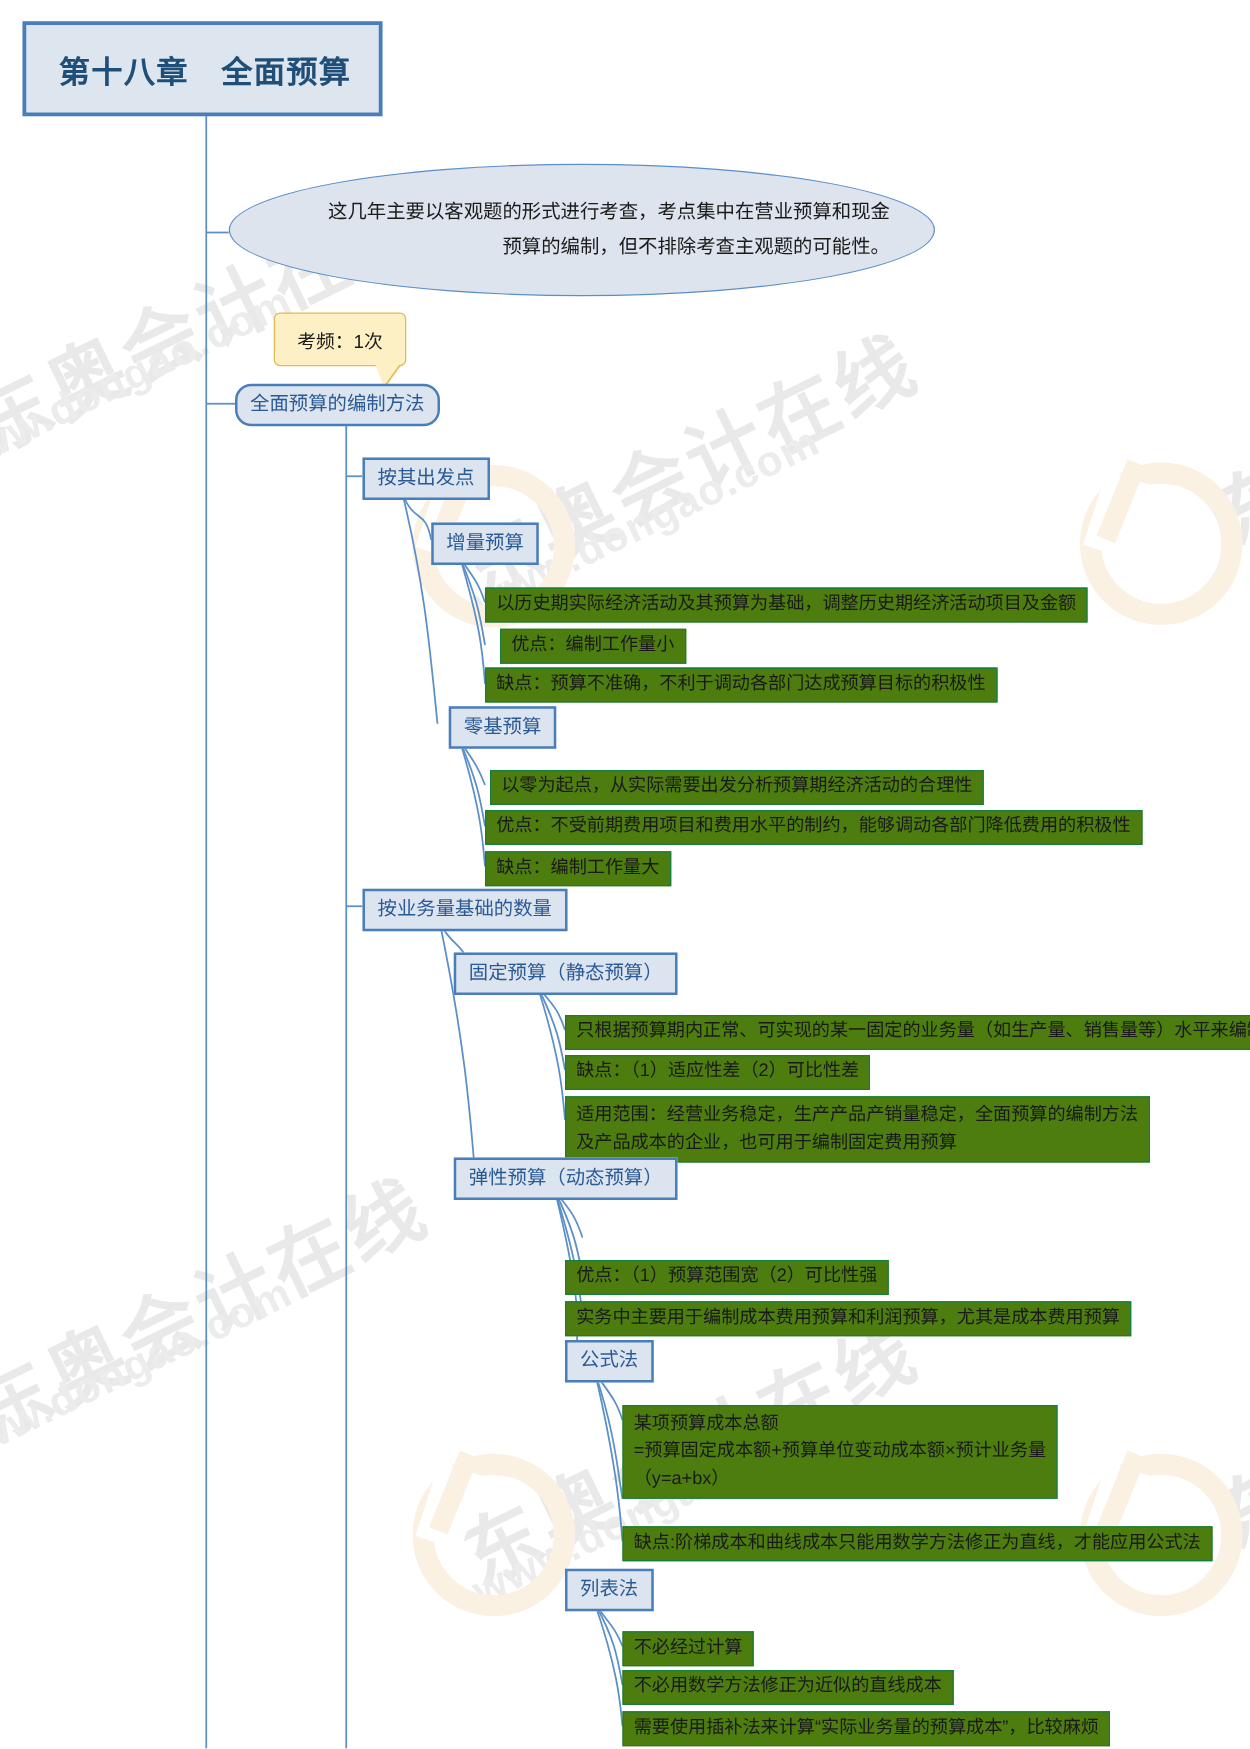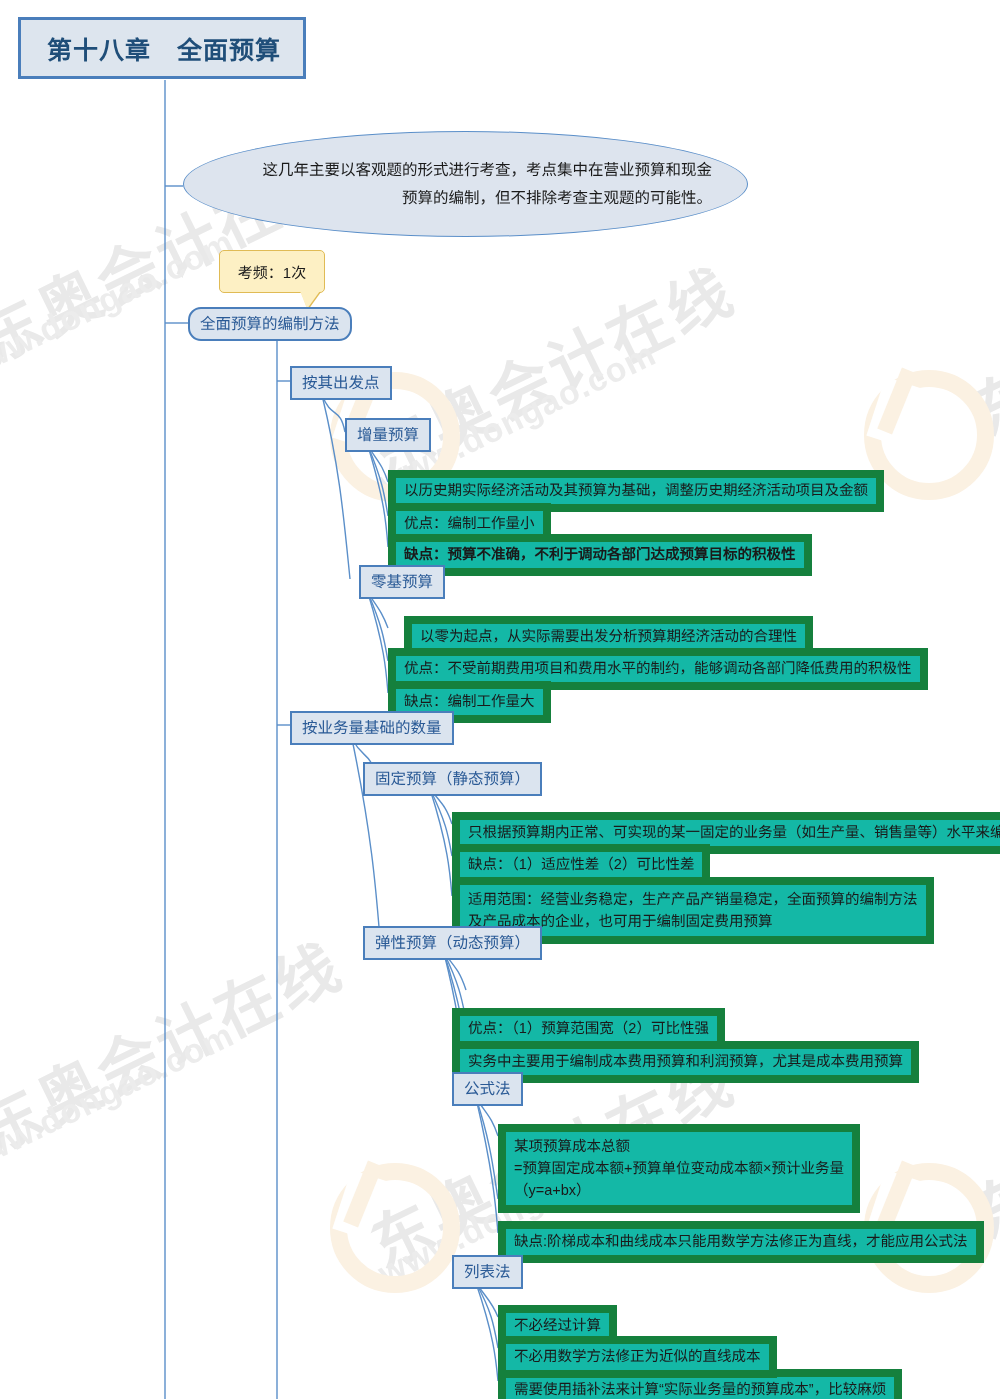--- a/index.html
+++ b/index.html
@@ -33,37 +33,37 @@
   .wm-tail{
     position:absolute;background:#fbf1e2;pointer-events:none;
   }
 
   
   #links{position:absolute;left:0;top:0;width:1000px;height:1399px;}
 
   
   .node{
     position:absolute;box-sizing:border-box;
-    background:#14b8a6;
-    border:8px solid #15803d;
+    background:#4d7c0f;
+    border:1px solid #15803d;
     color:#1a1a1a;
     font-size:14.5px;
     line-height:19px;
     padding:3px 8px 4px 8px;
     white-space:pre;
   }
   .node.lvl1{
     background:#dbe4ef;border:2px solid #4a7ebb;color:#2a5a96;
     font-size:15.5px;padding:5px 10px 6px 10px;
   }
   .node.multi{white-space:pre;}
 
   
   #root{
-    position:absolute;left:18px;top:17px;width:288px;height:62px;
+    position:absolute;left:18px;top:17px;width:288px;height:76px;
     box-sizing:border-box;
     background:#dde5ee;border:3px solid #4a7ebb;
     color:#1f4e79;font-weight:700;font-size:25px;
     display:flex;align-items:center;
     padding-left:26px;letter-spacing:1px;
     white-space:pre;
   }
 
   
   #summary{
@@ -184,26 +184,26 @@
   <div id="badge">考频：1次</div>
   <div id="badge-tip"></div>
 
   <div class="node lvl1" style="left:188px;top:307px;border-radius:13px;">全面预算的编制方法</div>
 
   <div class="node lvl1" style="left:290px;top:366px;">按其出发点</div>
 
   <div class="node lvl1" style="left:345px;top:418px;">增量预算</div>
 
   <div class="node" style="left:388px;top:470px;">以历史期实际经济活动及其预算为基础，调整历史期经济活动项目及金额</div>
-  <div class="node" style="left:388px;top:503px;">优点：编制工作量小</div>
-  <div class="node" style="left:388px;top:534px;font-weight:bold;">缺点：预算不准确，不利于调动各部门达成预算目标的积极性</div>
+  <div class="node" style="left:400px;top:503px;">优点：编制工作量小</div>
+  <div class="node" style="left:388px;top:534px;">缺点：预算不准确，不利于调动各部门达成预算目标的积极性</div>
 
   <div class="node lvl1" style="left:359px;top:565px;">零基预算</div>
 
-  <div class="node" style="left:404px;top:616px;">以零为起点，从实际需要出发分析预算期经济活动的合理性</div>
+  <div class="node" style="left:392px;top:616px;">以零为起点，从实际需要出发分析预算期经济活动的合理性</div>
   <div class="node" style="left:388px;top:648px;">优点：不受前期费用项目和费用水平的制约，能够调动各部门降低费用的积极性</div>
   <div class="node" style="left:388px;top:681px;">缺点：编制工作量大</div>
 
   <div class="node lvl1" style="left:290px;top:711px;">按业务量基础的数量</div>
 
   <div class="node lvl1" style="left:363px;top:762px;">固定预算（静态预算）</div>
 
   <div class="node" style="left:452px;top:812px;">只根据预算期内正常、可实现的某一固定的业务量（如生产量、销售量等）水平来编制</div>
   <div class="node" style="left:452px;top:844px;">缺点：（1）适应性差（2）可比性差</div>
   <div class="node multi" style="left:452px;top:877px;line-height:22px;">适用范围：经营业务稳定，生产产品产销量稳定，全面预算的编制方法

